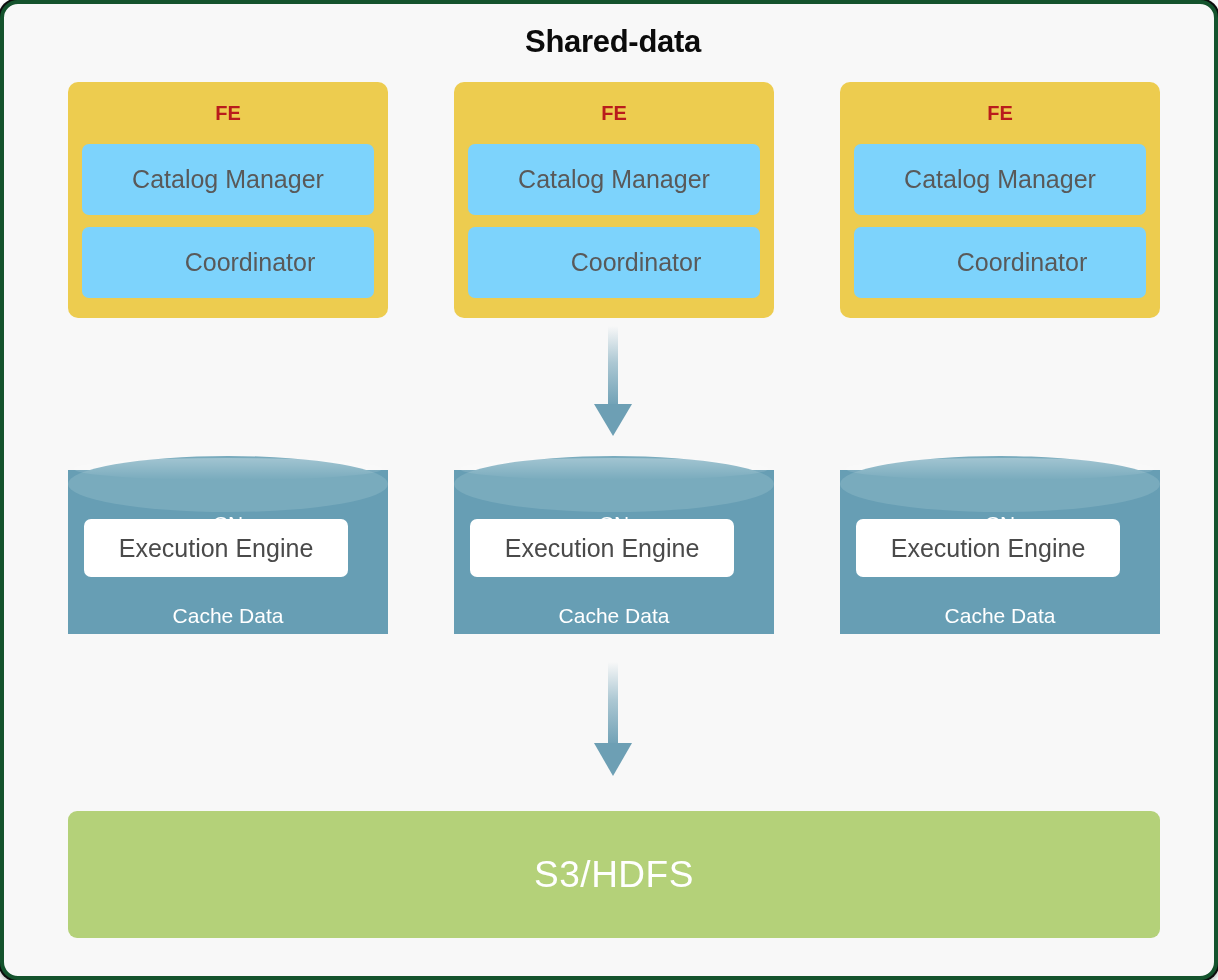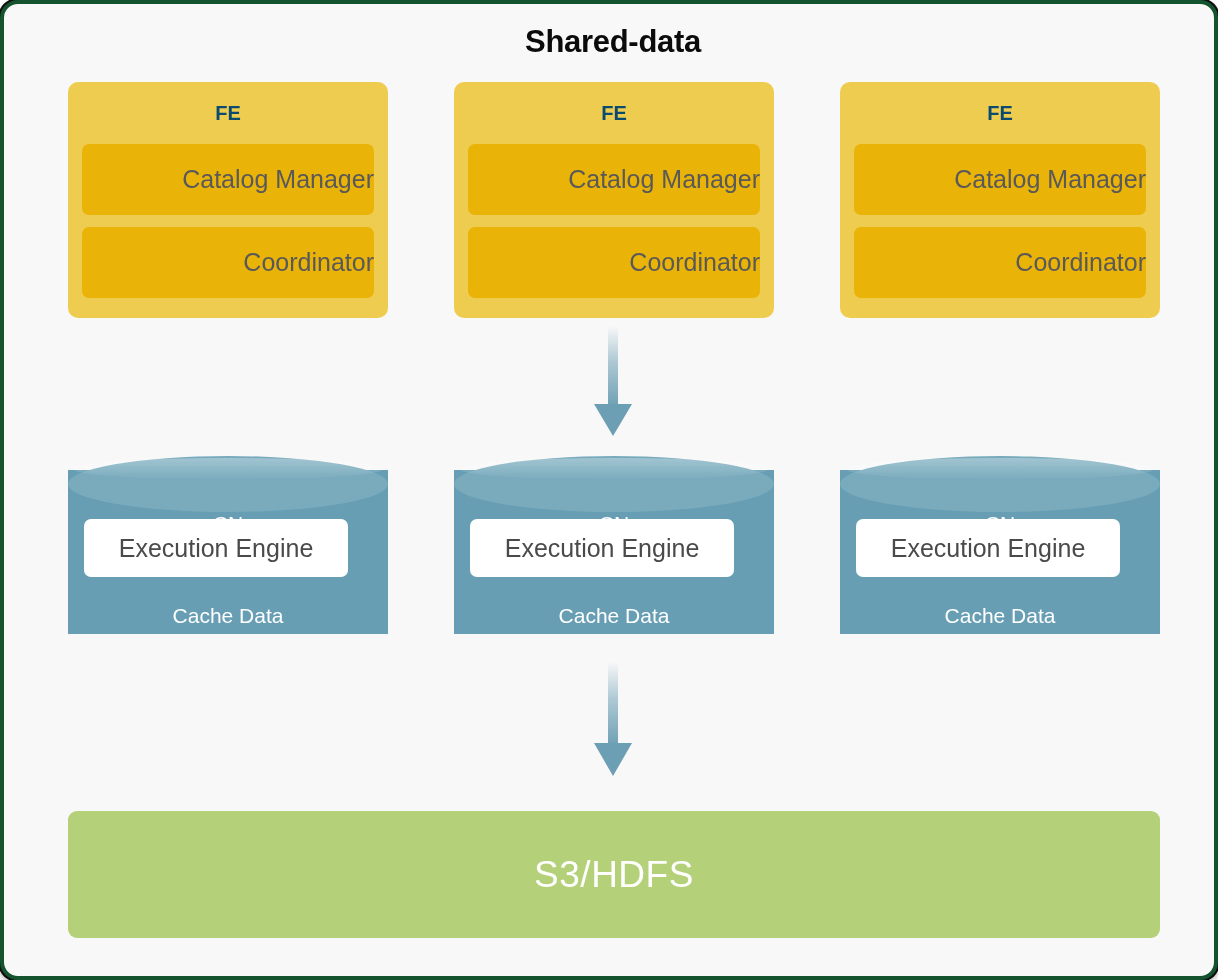--- a/index.html
+++ b/index.html
@@ -65,28 +65,28 @@
     display: flex;
     flex-direction: column;
     align-items: stretch;
   }
   .fe-title {
     height: 62px;
     line-height: 62px;
     text-align: center;
     font-size: 20px;
     font-weight: bold;
-    color: #0c4a6e;
+    color: #b91c1c;
   }
   .fe-sub {
-    background: #eab308;
+    background: #7dd3fc;
     border-radius: 7px;
     height: 71px;
     line-height: 71px;
-    text-align: right;
+    text-align: center;
     font-size: 25px;
     color: #595959;
     margin-bottom: 12px;
   }
   .fe-sub.last { margin-bottom: 0; padding-left: 44px; }
 
   
   .cn-row {
     position: absolute;
     left: 64px;

